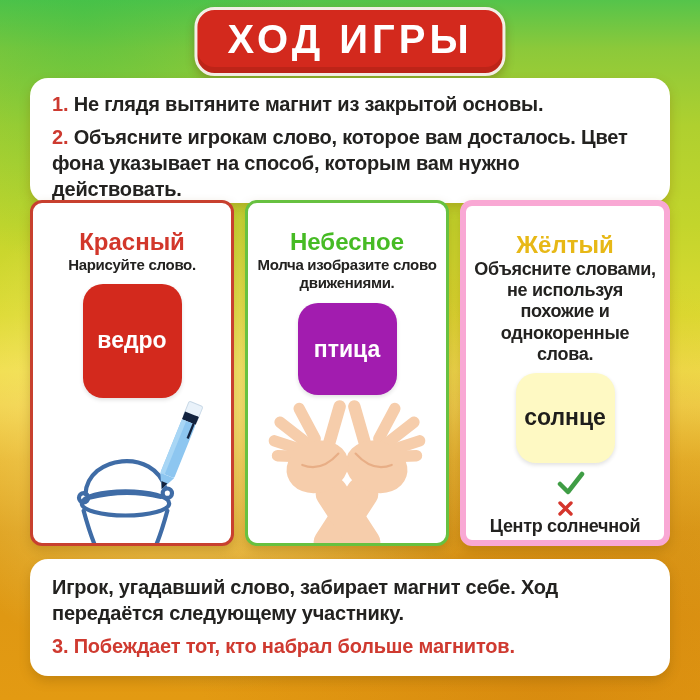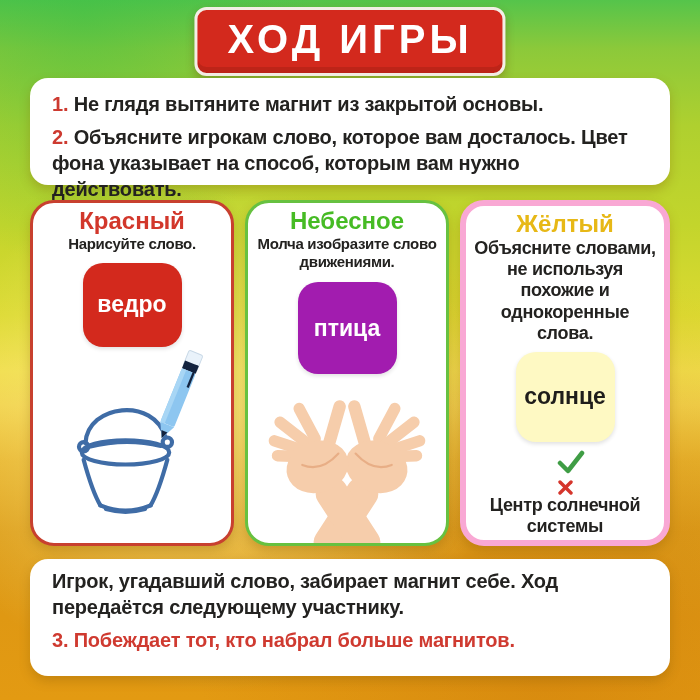--- a/index.html
+++ b/index.html
@@ -11,55 +11,55 @@
       radial-gradient(ellipse at 12% 2%, rgba(52,190,70,.45), transparent 26%),
       radial-gradient(ellipse at 78% 95%, rgba(185,95,5,.25), transparent 45%),
       linear-gradient(180deg,
         #55c44b 0%, #8cc93a 7%, #afd02f 18%, #c3d52c 32%, #dcd931 45%,
         #f0dc4a 53%, #f1d049 58%, #e7b22b 66%, #dd9d1a 76%, #df9813 88%, #e39a12 100%);
   }
   .badge{
     position:absolute;top:7px;left:50%;transform:translateX(-50%);
     background:#d3291d;color:#fff;
     font-size:40px;font-weight:bold;letter-spacing:4px;white-space:nowrap;
-    padding:7px 30px 11px;border-radius:12px;
+    padding:7px 30px 11px;border-radius:20px;
     border:3px solid #f3efe6;
     box-shadow: inset 0 -6px 0 rgba(140,25,12,.30), 0 4px 9px rgba(95,60,0,.30);
   }
   .panel{
     position:absolute;left:30px;width:640px;background:#fff;border-radius:18px;
     box-shadow:0 5px 11px rgba(130,85,5,.30);
     box-sizing:border-box;padding:13px 22px;
     font-size:20px;font-weight:bold;color:#232220;line-height:1.3;letter-spacing:-0.2px;
   }
-  .panel-top{top:78px;height:107px;}
-  .panel-bottom{top:559px;height:117px;padding-top:9px;}
+  .panel-top{top:78px;height:125px;}
+  .panel-bottom{top:559px;height:117px;padding-top:15px;}
   .panel p{margin:0;}
   .panel p + p{margin-top:7px;}
   .num{color:#cd3a30;}
   .step3{color:#cf3a30;}
   .cards{
     position:absolute;left:30px;top:200px;width:640px;height:346px;
     display:flex;gap:11px;
   }
   .card{
-    flex:1;background:#fff;border-radius:24px;position:relative;
+    flex:1;background:#fff;border-radius:12px;position:relative;
     box-shadow:0 5px 11px rgba(130,85,5,.28);
-    box-sizing:border-box;padding-top:3px;text-align:center;overflow:hidden;
+    box-sizing:border-box;padding-top:24px;text-align:center;overflow:hidden;
   }
   .card-red{border:3px solid #c8402f;}
   .card-green{border:3px solid #67c140;}
   .card-yellow{border:6px solid #f9a8d4;}
   .card-title{font-size:24px;font-weight:bold;line-height:1.1;margin:2px 0 0;}
   .card-instr{font-size:15px;font-weight:bold;color:#232220;line-height:1.17;margin:1px 0 0;padding:0 6px;letter-spacing:-0.3px;}
   .card-yellow .card-instr{font-size:18px;}
   .tile{
     display:inline-flex;align-items:center;justify-content:center;
     border-radius:20px;font-weight:bold;font-size:23px;color:#fff;
-    width:99px;height:84px;box-shadow:0 2px 4px rgba(0,0,0,.12);
+    width:99px;height:114px;box-shadow:0 2px 4px rgba(0,0,0,.12);
   }
   .tile-red{margin-top:10px;}
   .tile-green{margin-top:12px;height:92px;}
   .tile-yellow{margin-top:8px;height:90px;color:#1e1d1b;}
   .bucket-wrap{margin-top:2px;}
   .hands-wrap{position:absolute;bottom:-2px;left:50%;transform:translateX(-50%);line-height:0;}
   .example-block{margin-top:8px;}
   .example-label{font-size:18px;font-weight:bold;color:#232220;line-height:1.2;letter-spacing:-0.3px;padding:0 10px;}
   .check-svg{display:block;margin:0 auto -3px;transform:translateX(6px);}
   .cross-svg{display:block;margin:5px auto 0;}

